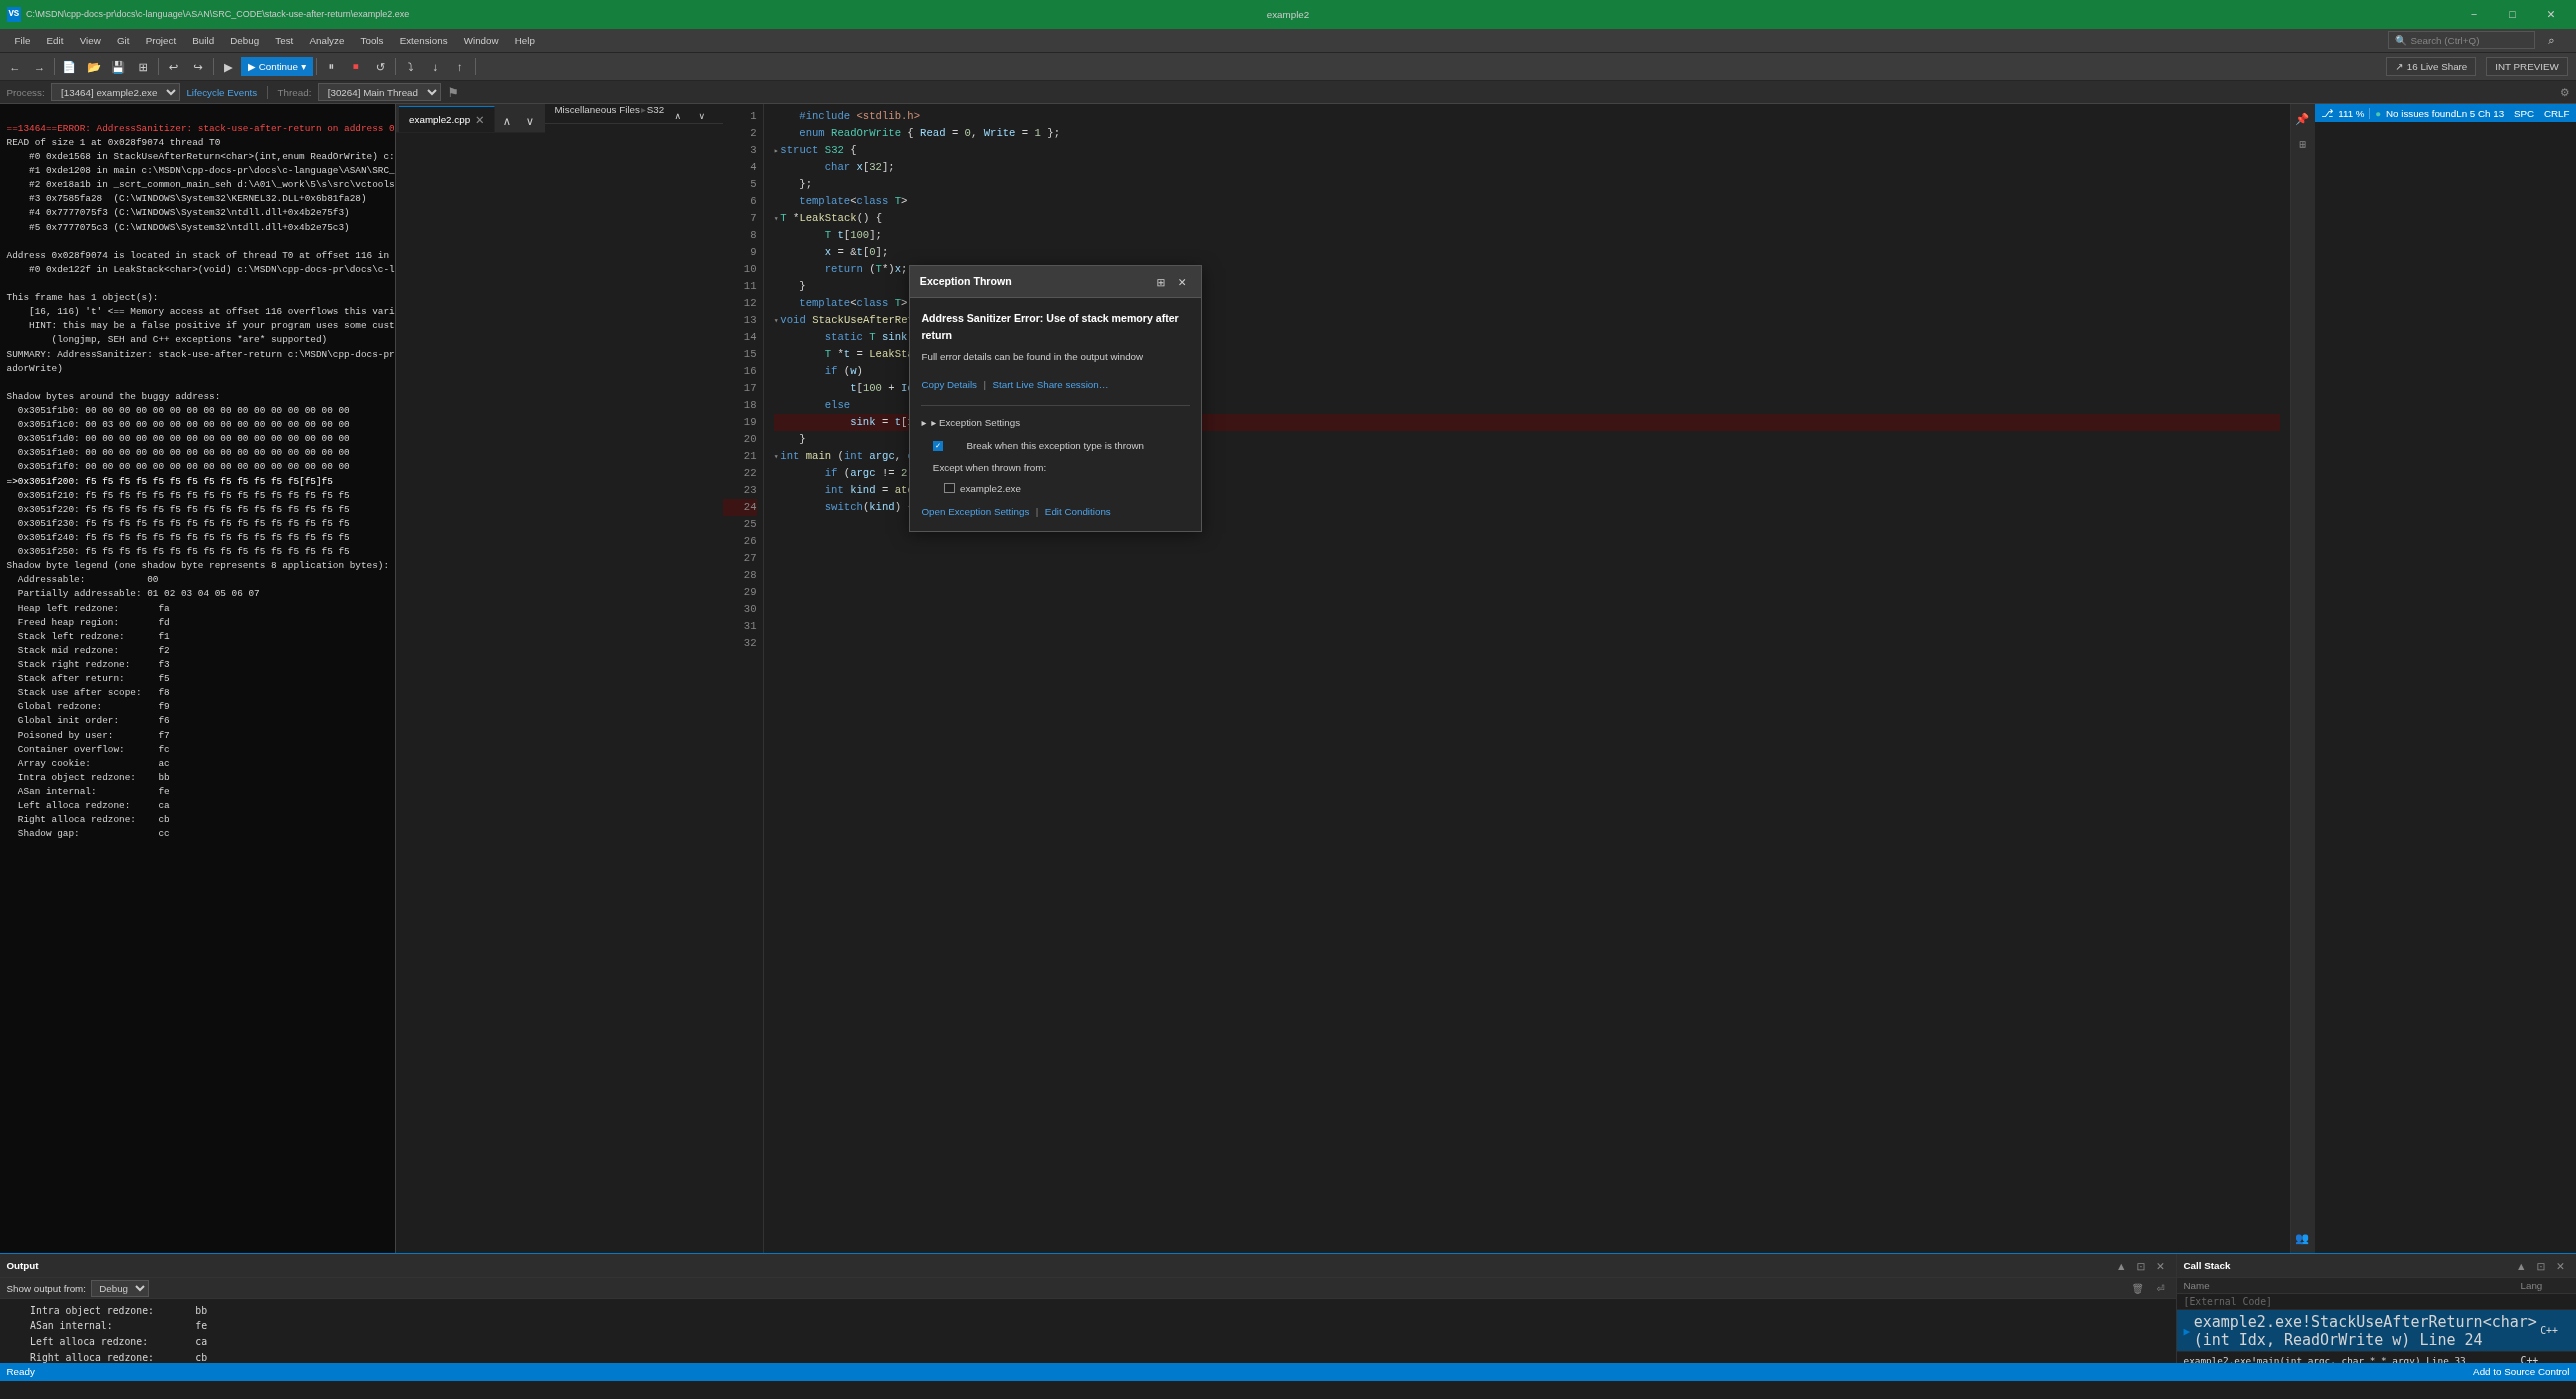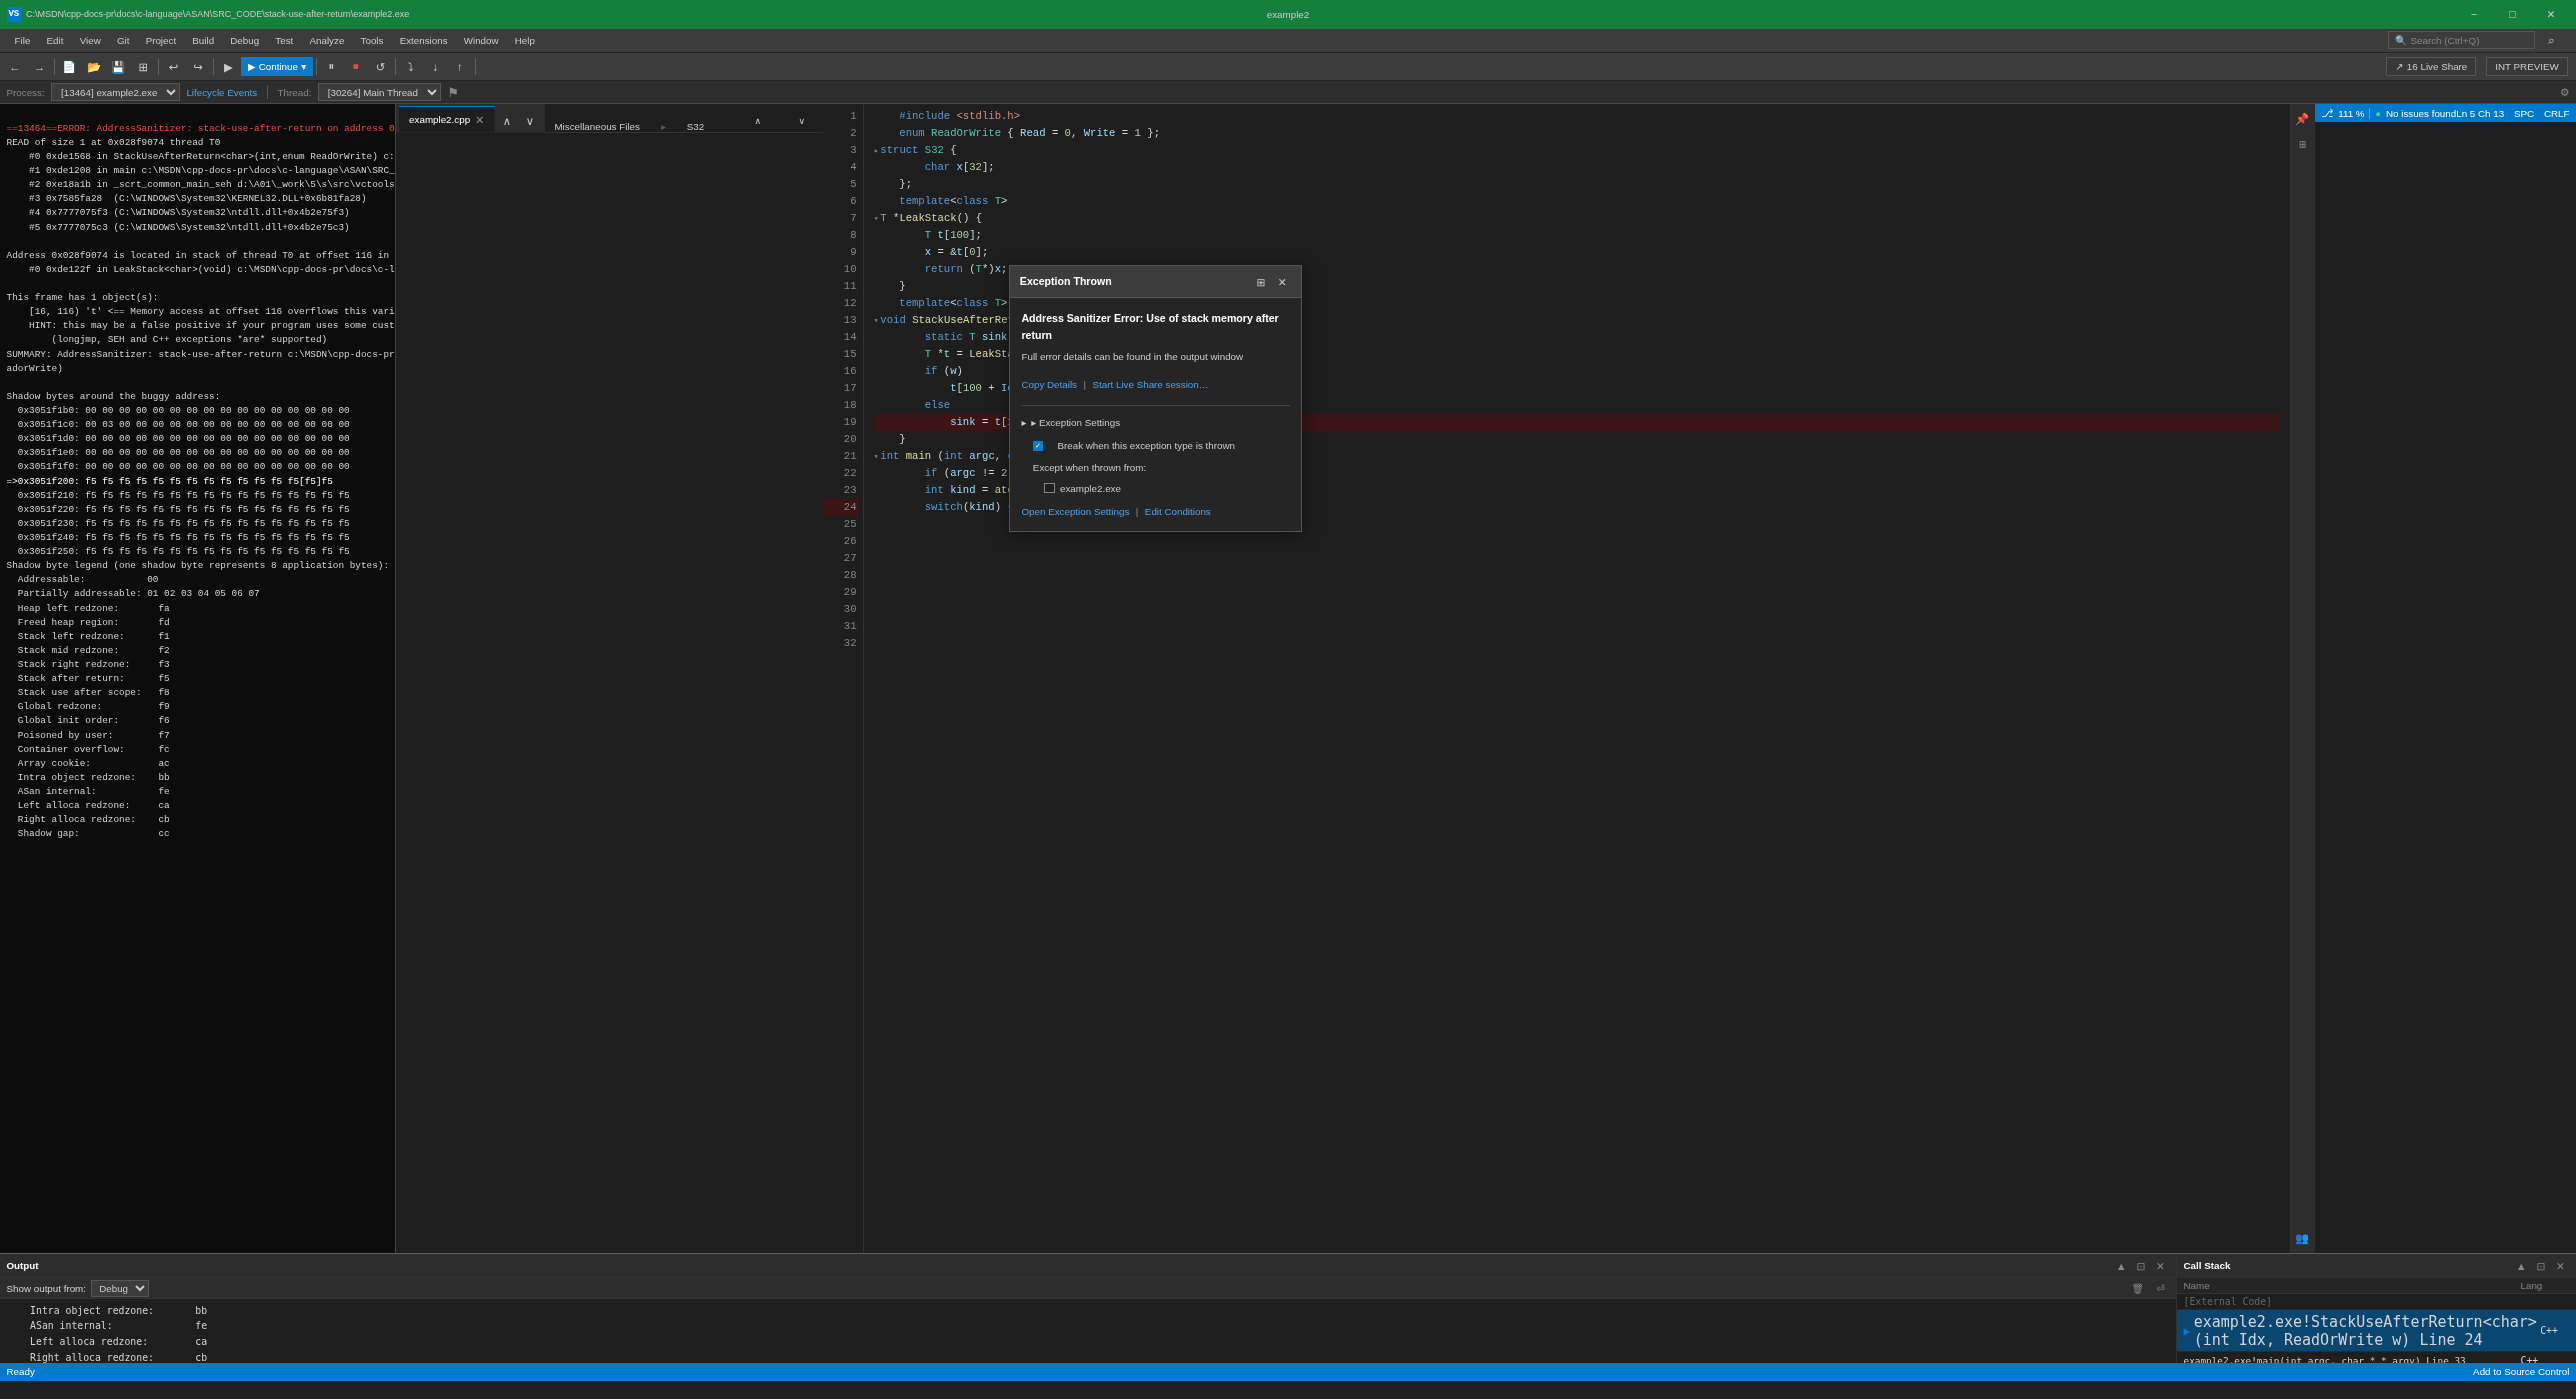--- a/index.html
+++ b/index.html
@@ -238,29 +238,29 @@
     }
     .tab-close {
       font-size: 11.4px;
       color: #888;
       cursor: pointer;
     }
 
     
     .breadcrumb-bar {
       background: #1e1e1e;
-      height: 29px;
-      display: flex;
-      align-items: flex-end;
+      height: 20px;
+      display: flex;
+      align-items: flex-start;
       padding: 0 9.8px;
       font-size: 9.8px;
       font-family: 'Segoe UI', sans-serif;
       color: #858585;
       border-bottom: 0.8px solid #333;
-      gap: 21px;
+      gap: 1px;
     }
     .breadcrumb-sep { color: #555; }
 
     
     .code-editor {
       flex: 1;
       display: flex;
       overflow: hidden;
       position: relative;
       background: #1e1e1e;
@@ -378,21 +378,21 @@
       align-items: center;
       gap: 4.9px;
       font-size: 9.8px;
       color: #cccccc;
       margin-bottom: 6.5px;
       cursor: pointer;
     }
     .checkbox-item {
       display: flex;
       align-items: center;
-      gap: 14px;
+      gap: 23px;
       font-size: 9.8px;
       color: #cccccc;
       margin-bottom: 4.9px;
       margin-left: 11.4px;
     }
     .checkbox {
       width: 10.6px;
       height: 10.6px;
       border: 0.8px solid #888;
       background: #1e1e1e;

